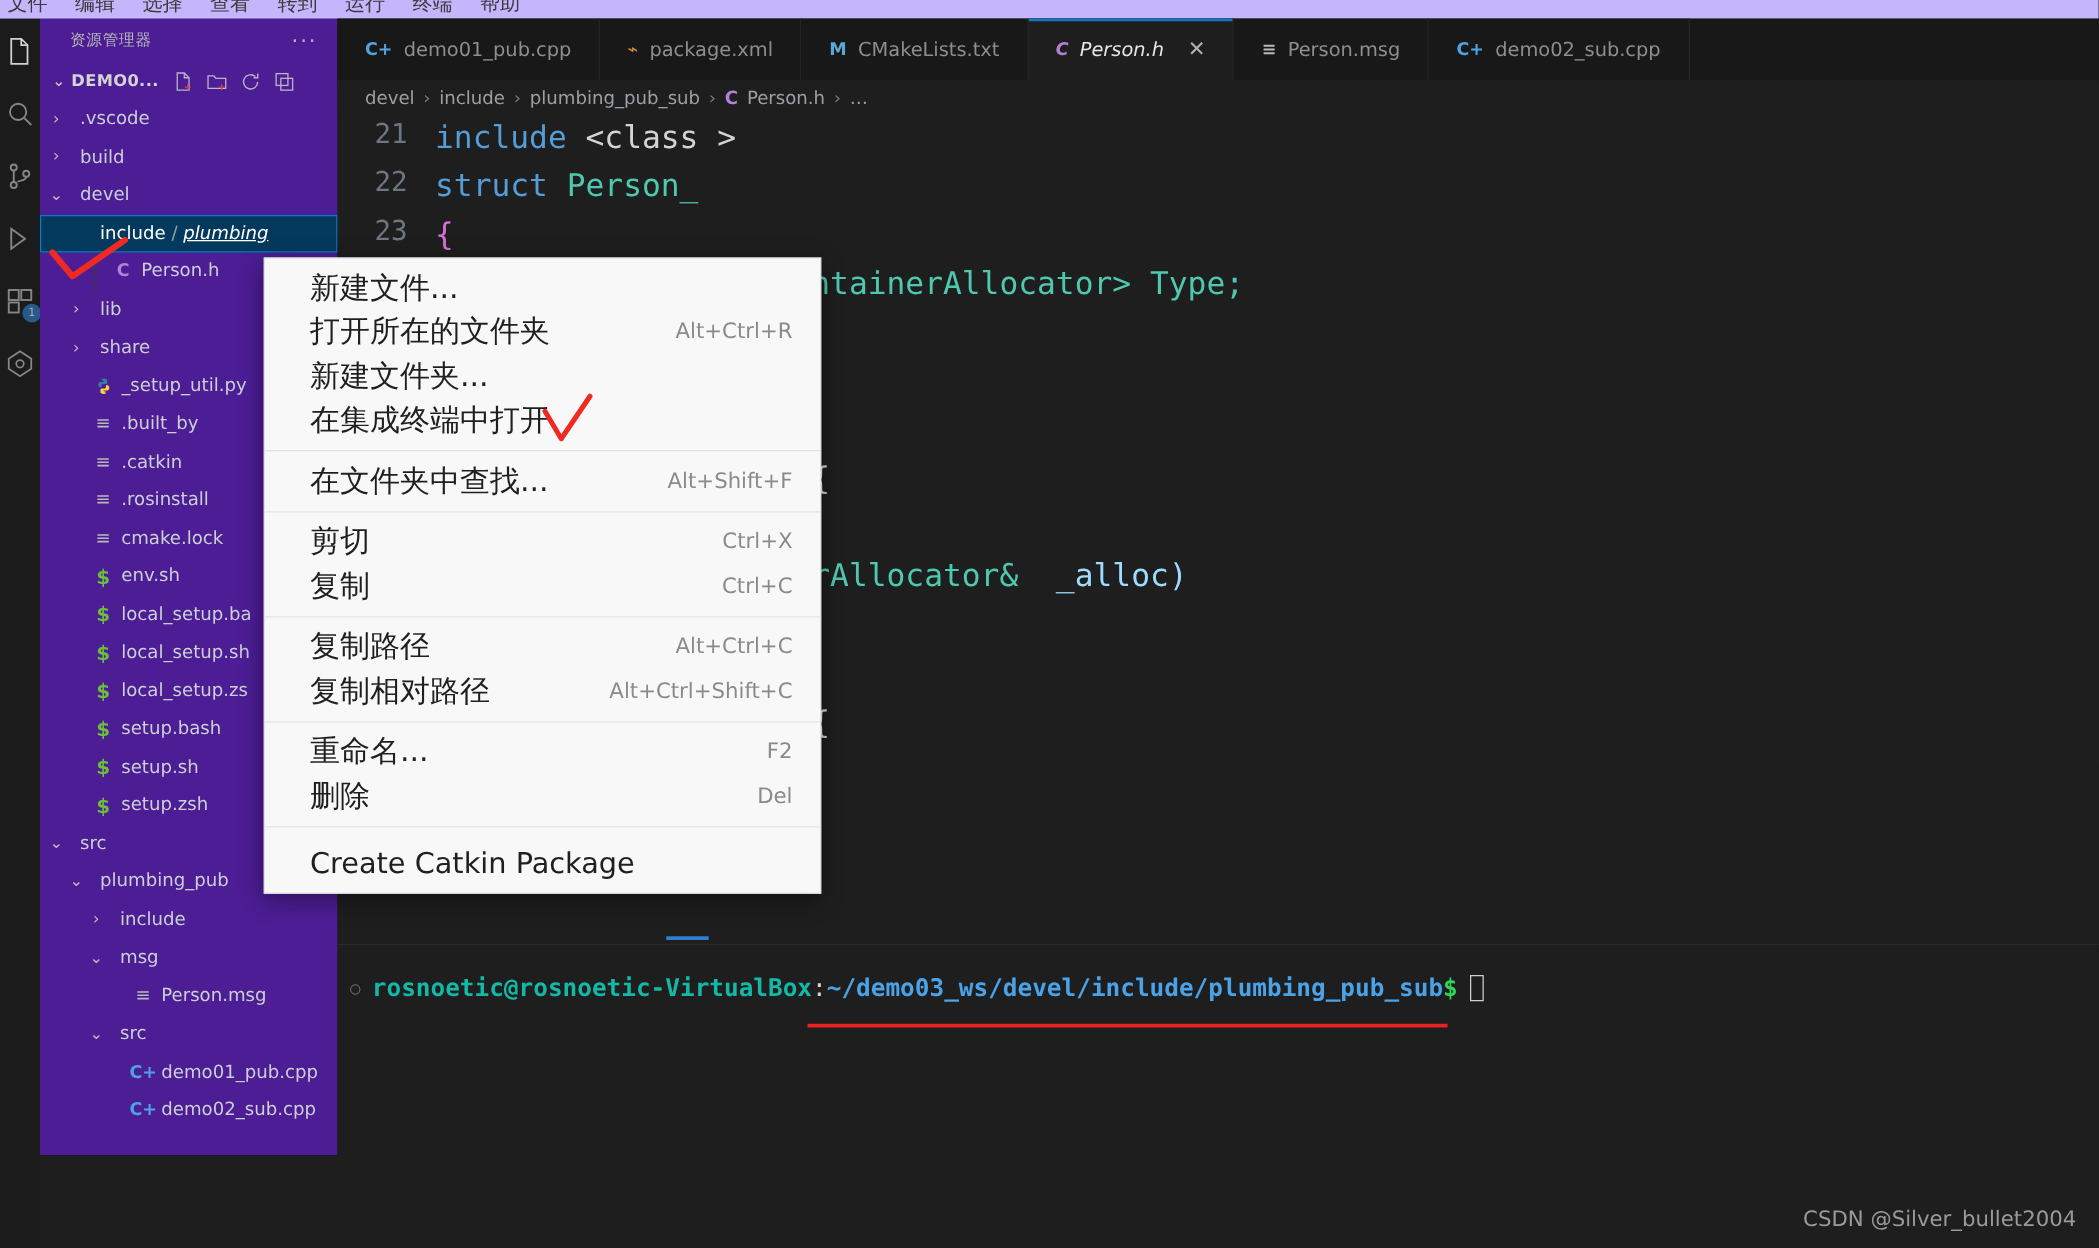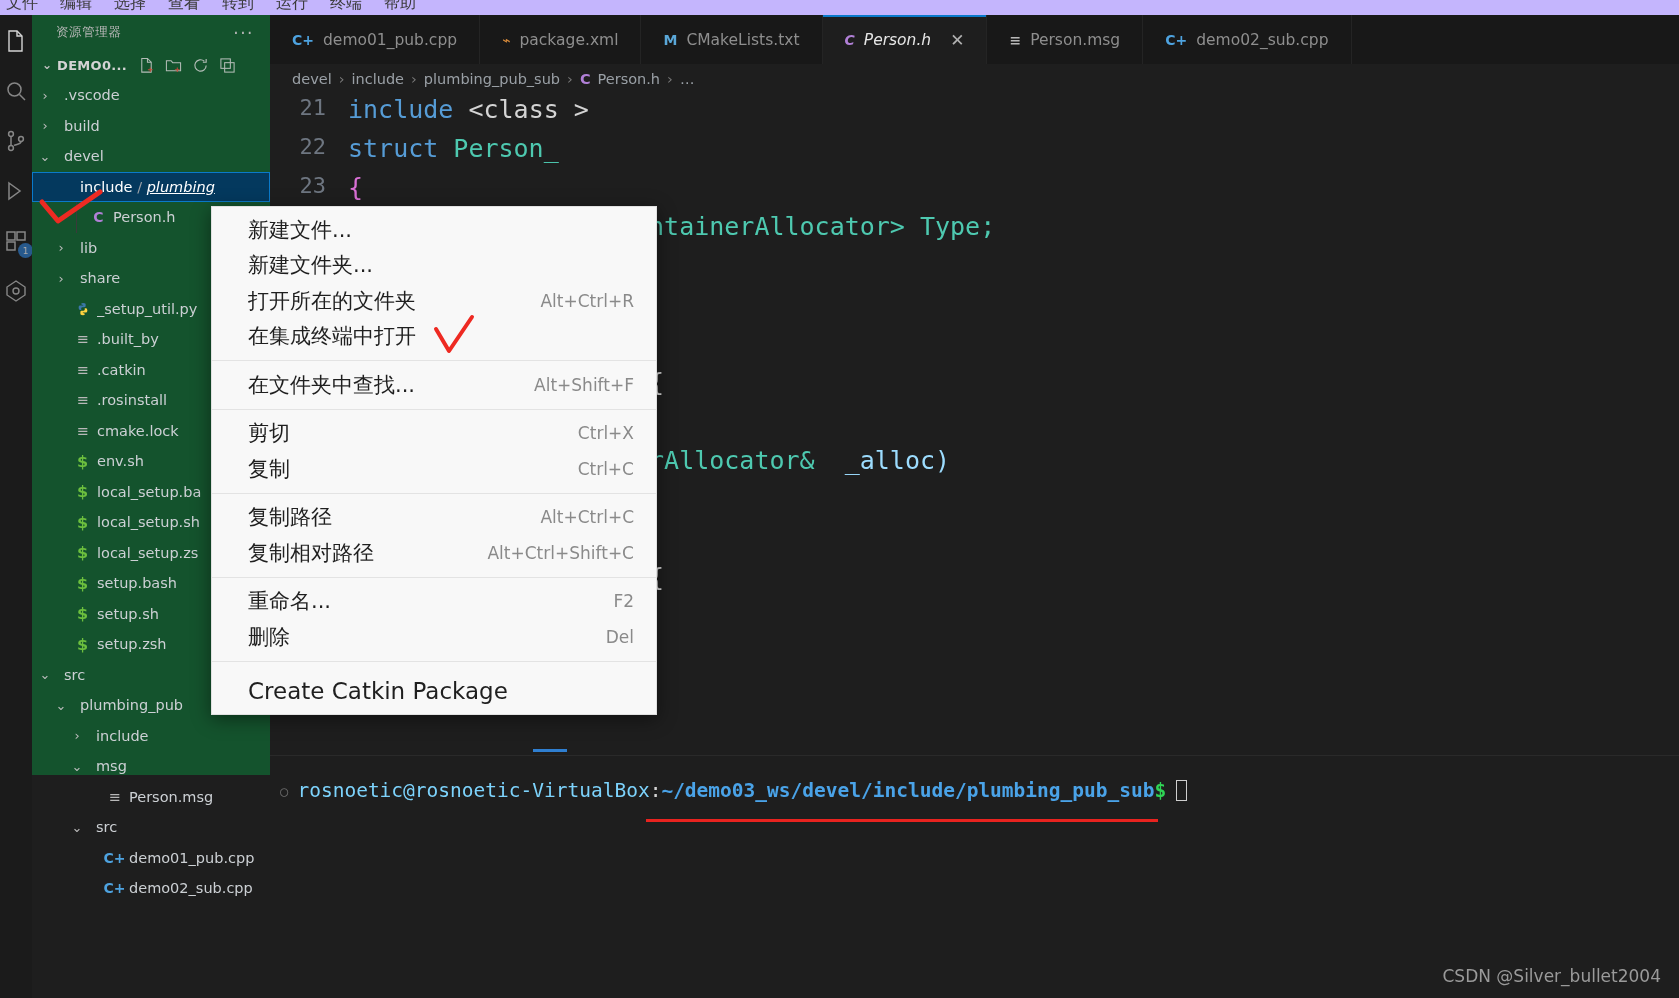--- a/index.html
+++ b/index.html
@@ -33,22 +33,22 @@
   .ab-ico.active { opacity:1; }
   .ab-ico svg { display:block; }
   .ab-badge {
     position:absolute; right:-5px; bottom:-5px; width:15px; height:15px;
     border-radius:50%; background:#2f7fd1; color:#fff; font-size:9px;
     display:flex; align-items:center; justify-content:center; font-family:"DejaVu Sans",sans-serif;
   }
 
   
   .sidebar {
-    position:absolute; left:32px; top:15px; width:238px; height:760px;
-    background:#14532d; color:#ccc;
+    position:absolute; left:32px; top:15px; width:238px; height:909px;
+    background:#4c1d95; color:#ccc;
   }
   .sb-title {
     height:35px; display:flex; align-items:center; justify-content:space-between;
     padding:0 16px 0 24px; font-size:12.5px; letter-spacing:.6px; color:#b7b7b7;
   }
   .sb-dots { color:#b7b7b7; font-size:17px; letter-spacing:1.5px; line-height:10px;}
   .sb-root {
     height:30px; display:flex; align-items:center; gap:5px; padding-left:10px;
     font-size:13px; font-weight:bold; color:#d4d4d4;
   }
@@ -123,41 +123,41 @@
   .ctxmenu {
     position:absolute; left:211px; top:206px; width:446px;
     background:#f8f8f8; color:#1f1f1f; z-index:60;
     box-shadow:0 4px 18px rgba(0,0,0,.45); border:1px solid #e1e1e1;
     padding:5px 0 0 0; font-size:19px;
   }
   .cm-item {
     height:35.5px; display:flex; align-items:center; justify-content:space-between;
     padding:0 22px 0 36px; white-space:nowrap;
   }
-  .cm-item .label { font-size:21px; color:#1f1f1f; }
+  .cm-item .label { font-size:24px; color:#1f1f1f; }
   .cm-item .keys  { font-size:17px; color:#8a8a8a; font-family:"DejaVu Sans","Liberation Sans",sans-serif; }
   .cm-item.disabled .label { color:#a9a9a9; }
   .cm-sep { height:1px; background:#e3e3e3; margin:6px 0; }
   .cm-item.last { height:46px; font-size:19px; }
   .cm-item.last .label{ font-size:23px; }
 
   .pen-check2 { position:absolute; left:430px; top:313px; z-index:70; pointer-events:none;}
 
   
   .terminal {
     position:absolute; left:270px; right:0; top:755px; bottom:0; background:#1e1e1e;
   }
   .term-divider { position:absolute; left:0; right:0; top:0; height:1px; background:#2a2a2a; }
   .term-line {
     position:absolute; left:10px; top:24px;
     font-family:"DejaVu Sans Mono","Liberation Mono",monospace;
     font-size:19.5px; white-space:nowrap; display:flex; align-items:center;
   }
   .t-dot { color:#6a6a6a; margin-right:9px; font-size:14px; }
-  .t-user { color:#7dd3fc; font-weight:normal; }
+  .t-user { color:#14b8a6; font-weight:bold; }
   .t-colon { color:#d4d4d4; }
   .t-path { color:#4aa3e8; font-weight:bold; }
   .t-dollar { color:#2fd355; font-weight:bold;}
   .t-cursor {
     display:inline-block; width:11px; height:21px;
     border:1px solid #cfcfcf; margin-left:10px;
   }
   .term-underline {
     position:absolute; left:376px; top:64px; width:512px; height:3px; background:#e8231f;
   }
@@ -485,26 +485,26 @@
     </div>
     <div class="term-underline"></div>
   </div>
 
   <div class="ctxmenu" id="context-menu">
       <div class="cm-item">
         <span class="label">新建文件...</span>
         <span class="keys"></span>
       </div>
       <div class="cm-item">
+        <span class="label">打开所在的文件夹</span>
+        <span class="keys">Alt+Ctrl+R</span>
+      </div>
+      <div class="cm-item">
         <span class="label">新建文件夹...</span>
         <span class="keys"></span>
-      </div>
-      <div class="cm-item">
-        <span class="label">打开所在的文件夹</span>
-        <span class="keys">Alt+Ctrl+R</span>
       </div>
       <div class="cm-item">
         <span class="label">在集成终端中打开</span>
         <span class="keys"></span>
       </div>
       <div class="cm-sep"></div>
       <div class="cm-item">
         <span class="label">在文件夹中查找...</span>
         <span class="keys">Alt+Shift+F</span>
       </div>

